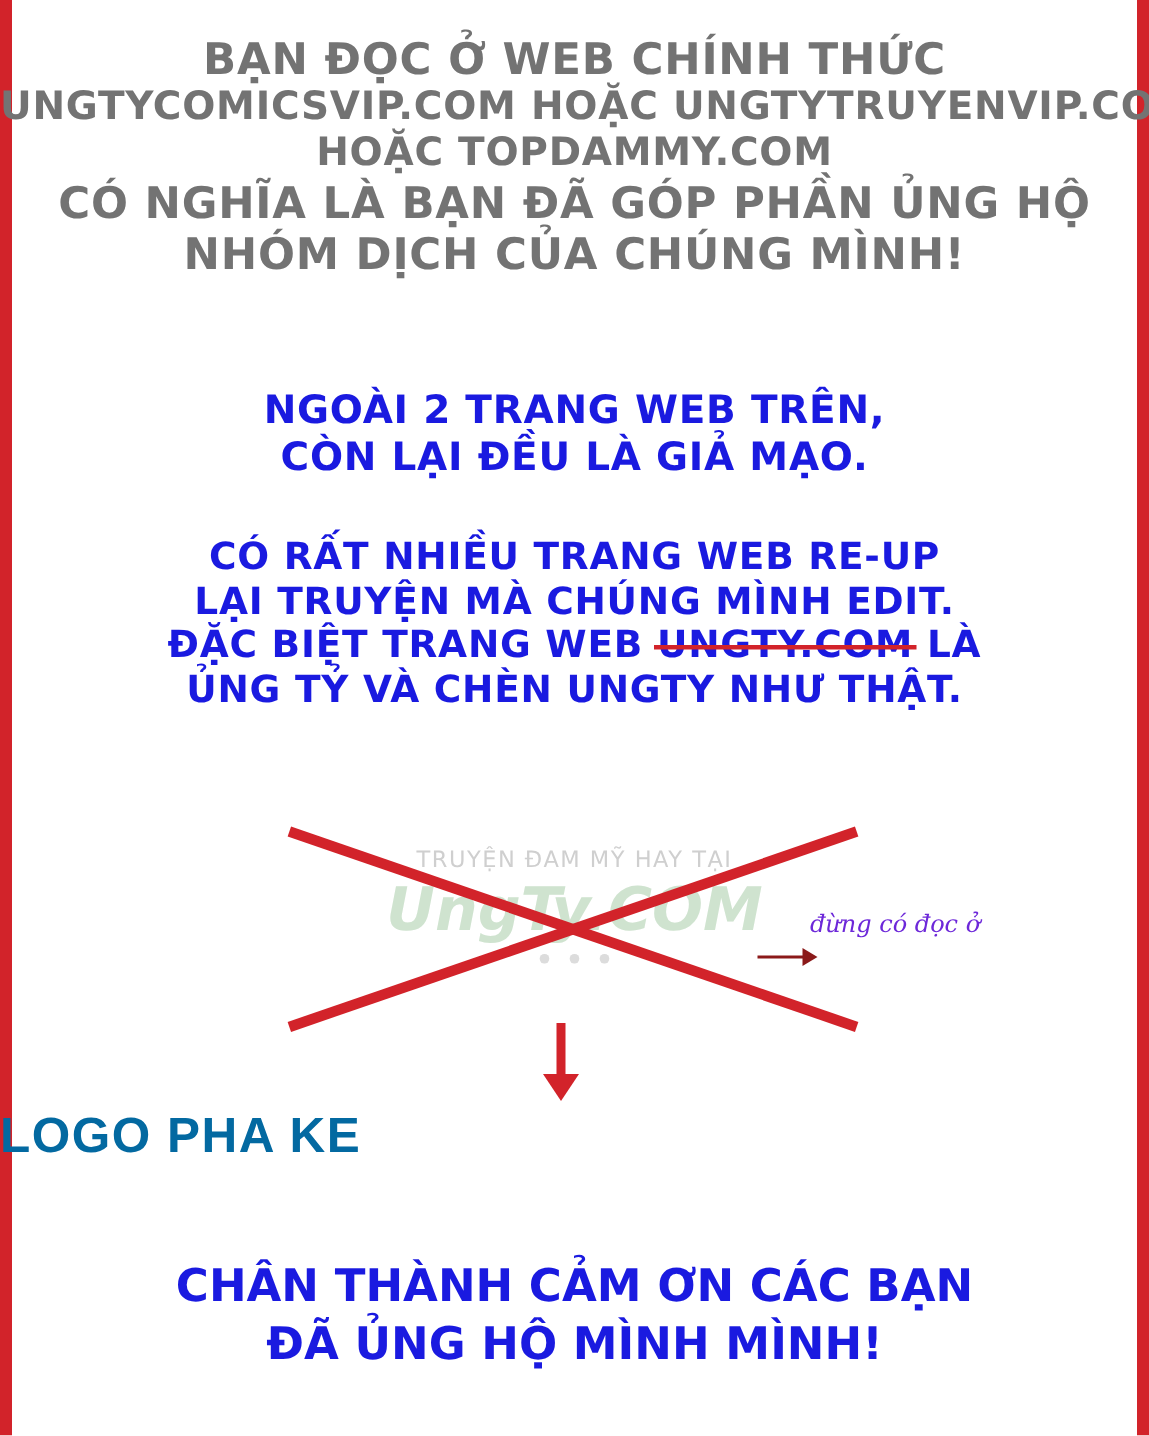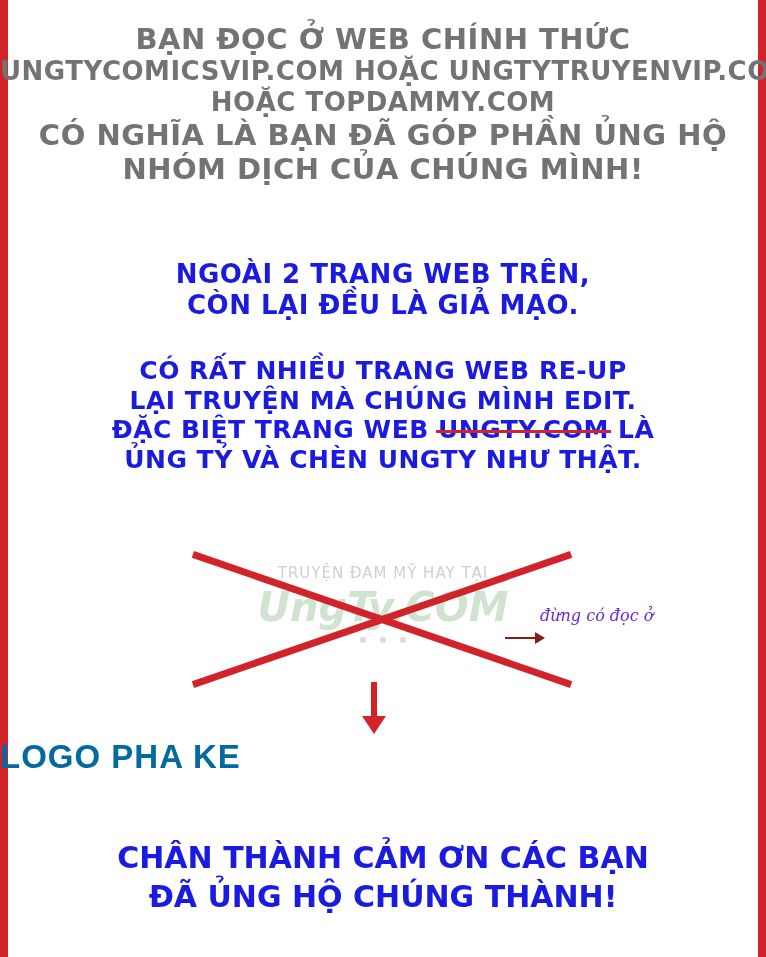--- a/index.html
+++ b/index.html
@@ -277,16 +277,16 @@
 
   <div class="down-arrow">
     <div class="shaft"></div>
     <div class="head"></div>
   </div>
 
   <div class="logo-fake-label">LOGO PHA KE</div>
 
   <div class="thanks">
     <span class="line">CHÂN THÀNH CẢM ƠN CÁC BẠN</span>
-    <span class="line">ĐÃ ỦNG HỘ CHÚNG THÀNH!</span>
+    <span class="line">ĐÃ ỦNG HỘ MÌNH MÌNH!</span>
   </div>
 
 </div>
 
 </body></html>

